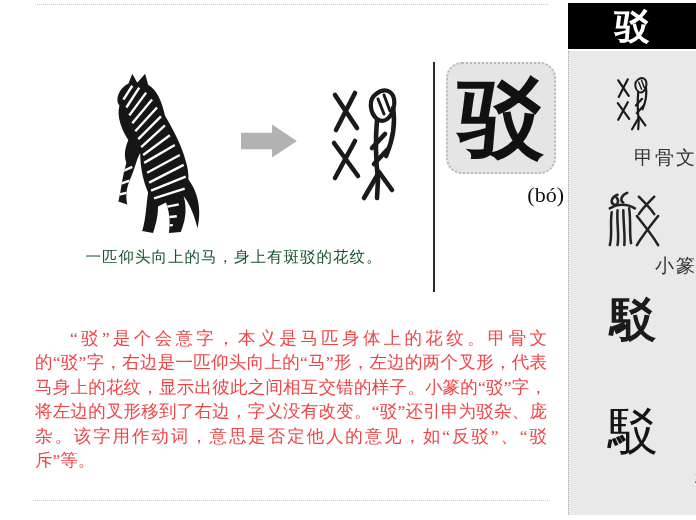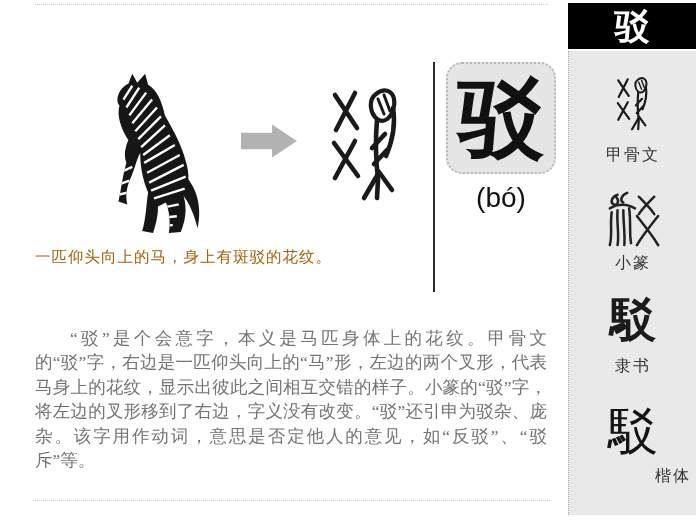--- a/index.html
+++ b/index.html
@@ -20,47 +20,47 @@
   .char-box{
     position:absolute;left:446px;top:62px;width:110px;height:112px;
     background:#e5e5e5;border:2px dotted #b8b8b8;border-radius:16px;
     box-sizing:border-box;display:flex;align-items:center;justify-content:center;
   }
   .char-box .big-char{
     font-size:86px;font-weight:bold;line-height:1;
     font-family:"Liberation Serif","DejaVu Serif",serif;color:#111;
   }
   .pinyin{
-    position:absolute;left:438px;top:182px;width:126px;text-align:center;
-    font-family:Liberation Sans, sans-serif;font-size:28px;color:#111;
+    position:absolute;left:438px;top:182px;width:126px;text-align:right;
+    font-family:Liberation Serif, serif;font-size:22px;color:#111;
   }
   .caption{
-    position:absolute;left:35px;top:247px;width:398px;
-    font-size:15.5px;letter-spacing:1px;color:#a16207;
+    position:absolute;left:35px;top:247px;width:398px;text-align:center;
+    font-size:15.5px;letter-spacing:1px;color:#14532d;
   }
   .body-text{
     position:absolute;left:35px;top:326px;width:512px;margin:0;
-    font-size:17.5px;line-height:24.4px;text-align:justify;text-indent:2em;color:#737373;
+    font-size:17.5px;line-height:24.4px;text-align:justify;text-indent:2em;color:#ef4444;
   }
 
   
   .sidebar{position:absolute;left:568px;top:3px;width:128px;height:510px;}
   .sidebar-header{
     position:absolute;left:0;top:0;width:128px;height:46px;background:#000;
     display:flex;align-items:center;justify-content:center;
   }
   .sidebar-header span{color:#fff;font-size:35px;font-weight:bold;line-height:1;}
   .sidebar-body{
     position:absolute;left:0;top:48px;width:128px;height:464px;
     background:#e9e9e9;border-left:1px dotted #ababab;box-sizing:border-box;
   }
   .script-glyph{position:absolute;left:0;width:128px;display:flex;justify-content:center;align-items:center;}
   .script-label{
-    position:absolute;left:0;width:128px;text-align:center;
-    font-size:16px;letter-spacing:2px;color:#333;
+    position:absolute;left:0;width:128px;text-align:right;
+    font-size:19px;letter-spacing:2px;color:#333;
   }
   .g-oracle{top:24px;height:60px;}
   .l-oracle{top:94px;}
   .g-seal{top:136px;height:62px;}
   .l-seal{top:202px;}
   .g-clerical{top:238px;height:62px;font-size:46px;font-weight:bold;color:#1b1b1b;line-height:1;}
   .l-clerical{top:305px;}
   .g-kai{top:348px;height:64px;font-size:50px;font-weight:500;color:#141414;line-height:1;}
   .l-kai{top:415px;margin-left:40px;}
 </style>
@@ -151,21 +151,20 @@
             <path d="M20 22 C20 36 22 48 21 58"></path>
             <path d="M26 20 C28 34 26 46 28 56"></path>
             <path d="M36 8 C42 14 48 20 52 26 M52 8 C46 14 40 20 36 26"></path>
             <path d="M34 28 C42 38 50 48 56 58 M56 28 C48 38 40 48 34 58"></path>
           </g>
         </svg>
       </div>
       <div class="script-label l-seal">小篆</div>
 
       <div class="script-glyph g-clerical">駁</div>
-      <div class="script-label l-clerical">隶书</div>
 
       <div class="script-glyph g-kai">駁</div>
       <div class="script-label l-kai">楷体</div>
 
     </div>
   </aside>
 
 </div>
 
 </body></html>

